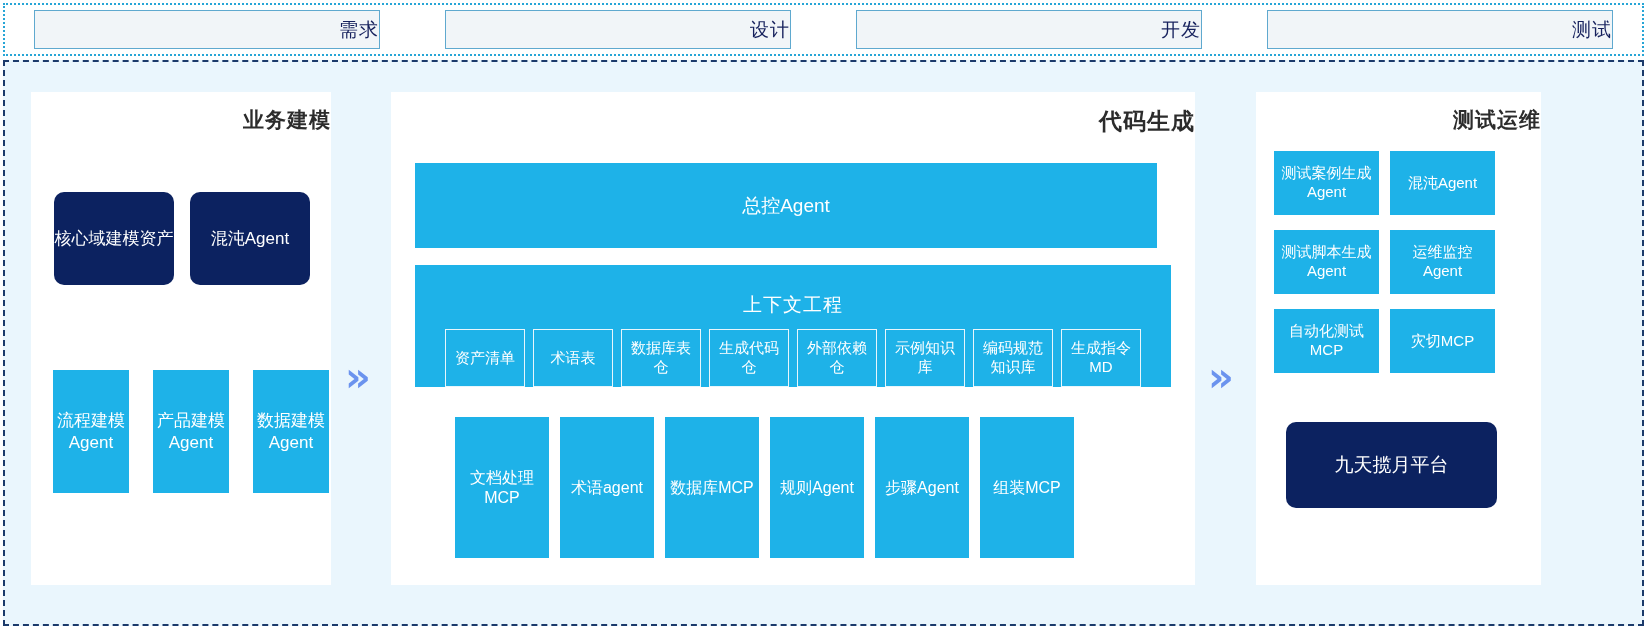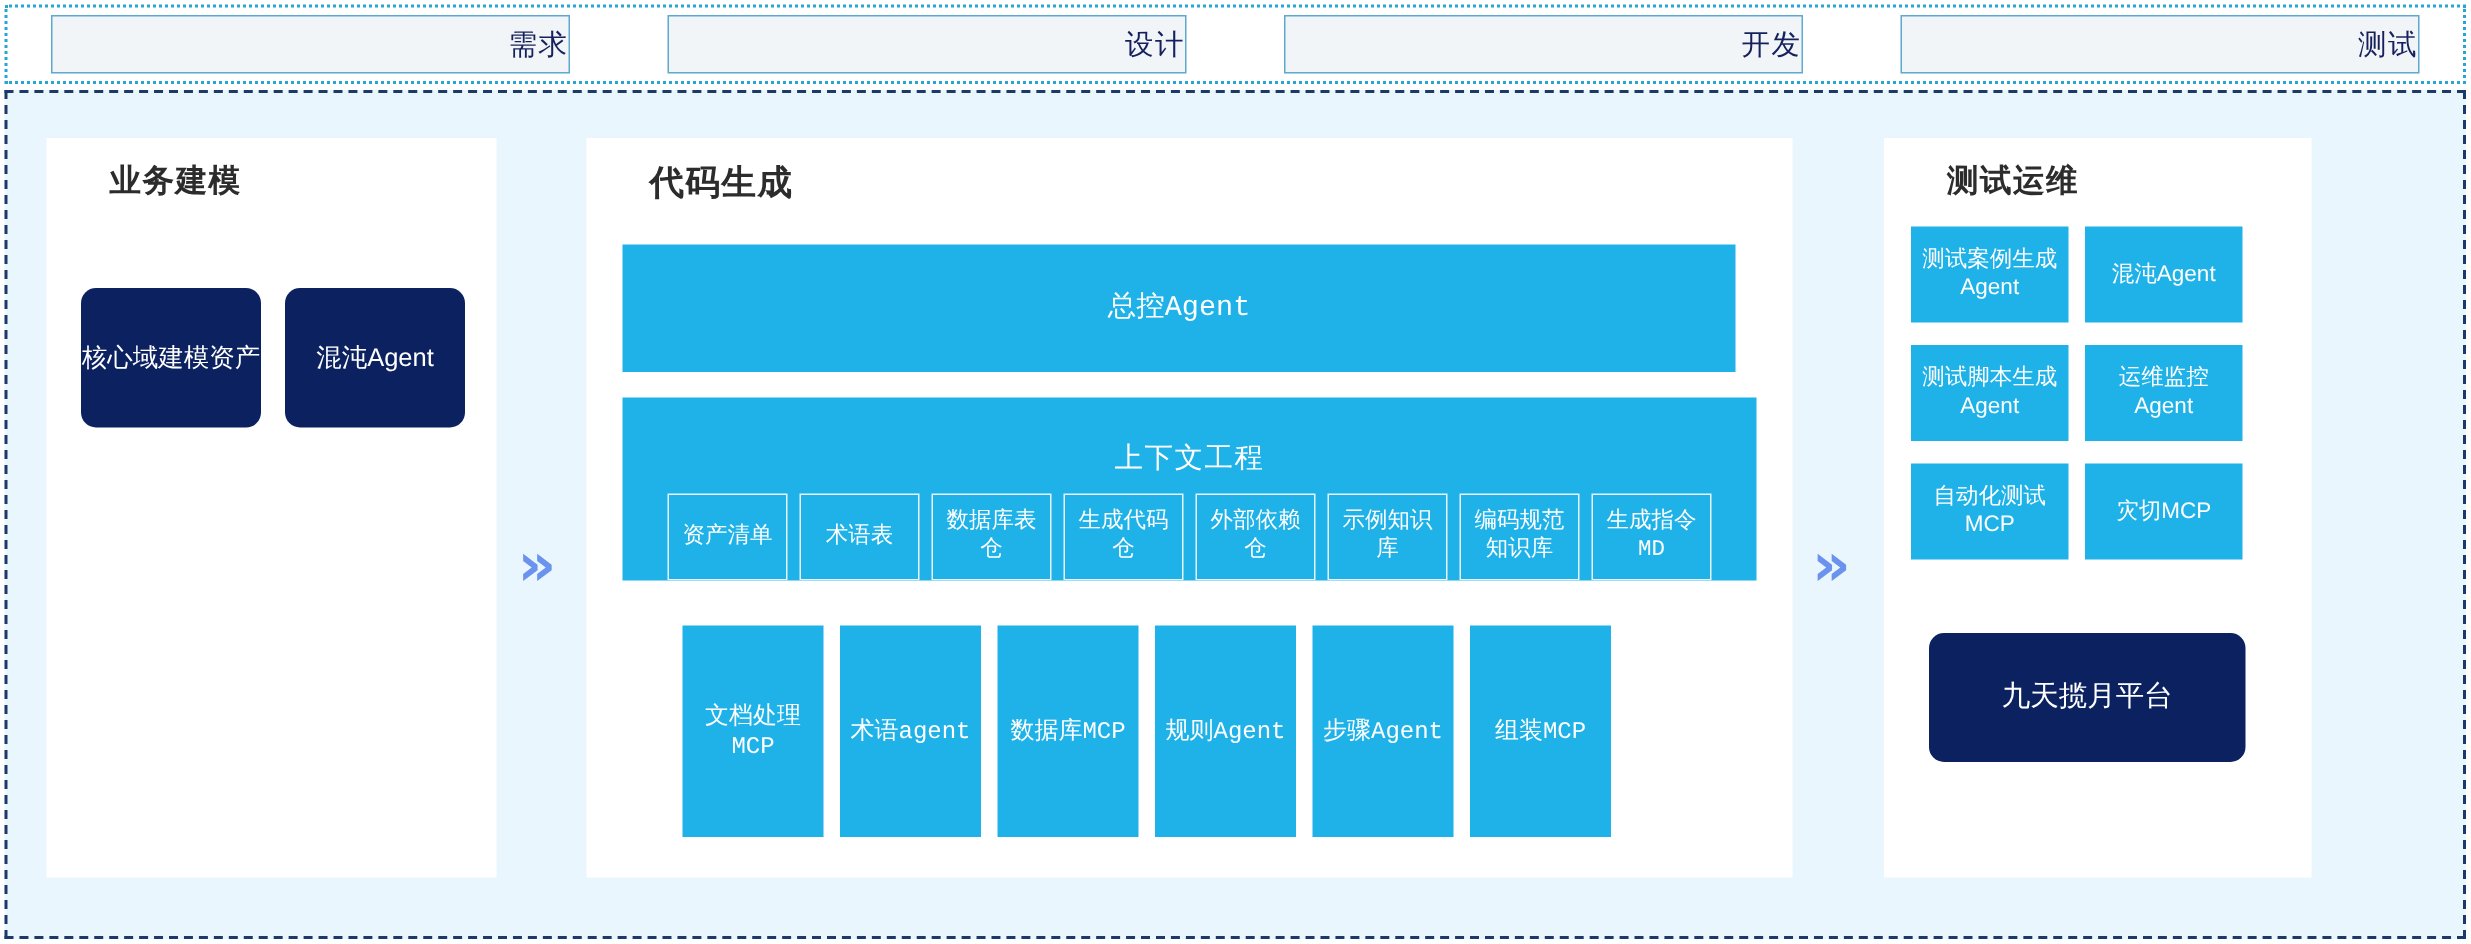--- a/index.html
+++ b/index.html
@@ -41,34 +41,34 @@
     border: 2px dashed #1b3a6b;
     background: #eaf6fd;
   }
 
   
   .card {
     position: absolute;
     background: #ffffff;
   }
   .card-title {
-    text-align: left;
+    text-align: right;
     font-size: 21px;
     font-weight: bold;
     color: #2c2c2c;
     letter-spacing: 1px;
     margin-left: 42px;
   }
 
   
   #card-business { left: 26px; top: 30px; width: 300px; height: 493px; }
   #card-business .card-title { margin-top: 14px; }
 
   
-  #card-codegen { left: 386px; top: 30px; width: 804px; height: 493px; font-family: Liberation Mono, monospace; }
+  #card-codegen { left: 386px; top: 30px; width: 804px; height: 493px; }
   #card-codegen .card-title { margin-top: 14px; font-size: 23px; }
 
   
   #card-testops { left: 1251px; top: 30px; width: 285px; height: 493px; }
   #card-testops .card-title { margin-top: 14px; }
 
   
   .chevron {
     position: absolute;
     color: #6b93ee;
@@ -173,20 +173,31 @@
 
       <div class="asset-row">
         <div class="tile navy asset-tile">
           <span>核心域建模资产</span>
         </div>
         <div class="tile navy asset-tile">
           <span>混沌Agent</span>
         </div>
       </div>
 
+      <div class="agent-row">
+        <div class="tile blue agent-tile">
+          <span>流程建模Agent</span>
+        </div>
+        <div class="tile blue agent-tile">
+          <span>产品建模Agent</span>
+        </div>
+        <div class="tile blue agent-tile">
+          <span>数据建模Agent</span>
+        </div>
+      </div>
     </div>
 
     <div class="chevron" id="chev-1">»</div>
 
     <div class="card" id="card-codegen">
       <div class="card-title">代码生成</div>
 
       <div class="tile blue master-agent">
         <span>总控Agent</span>
       </div>

